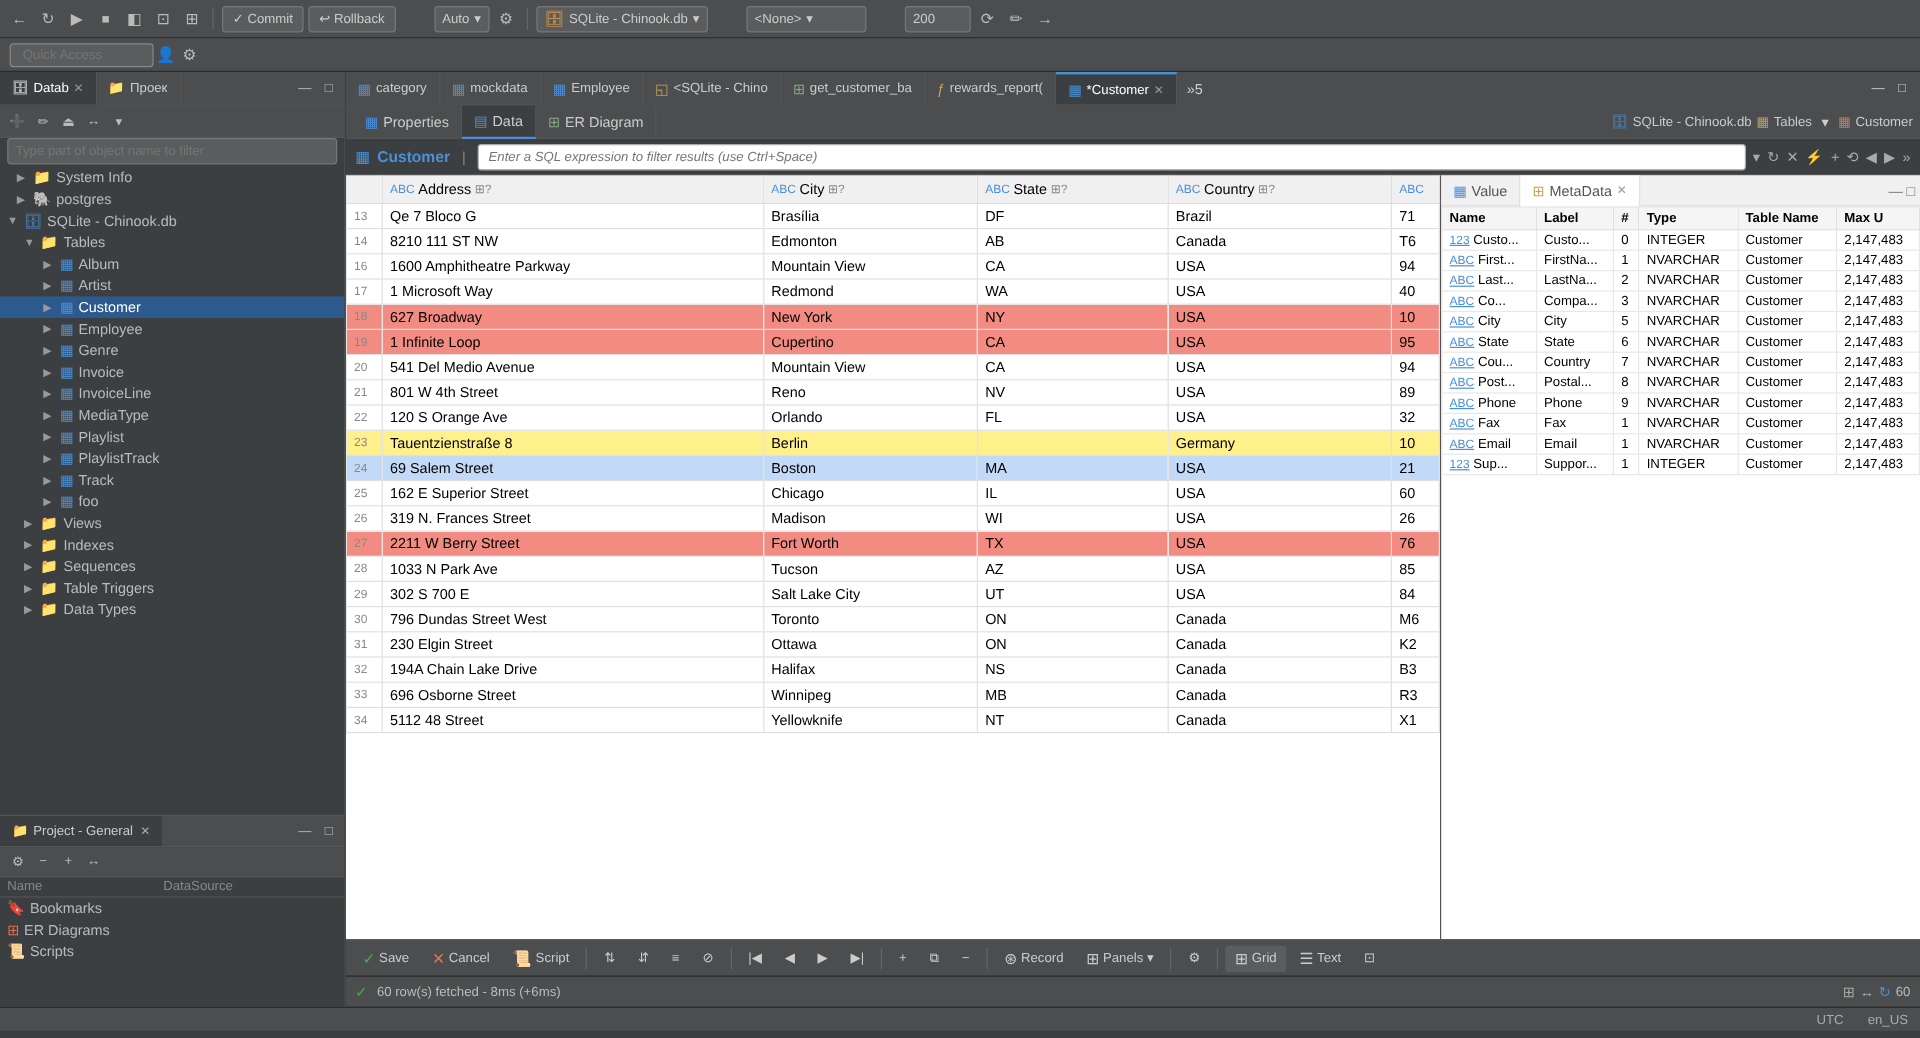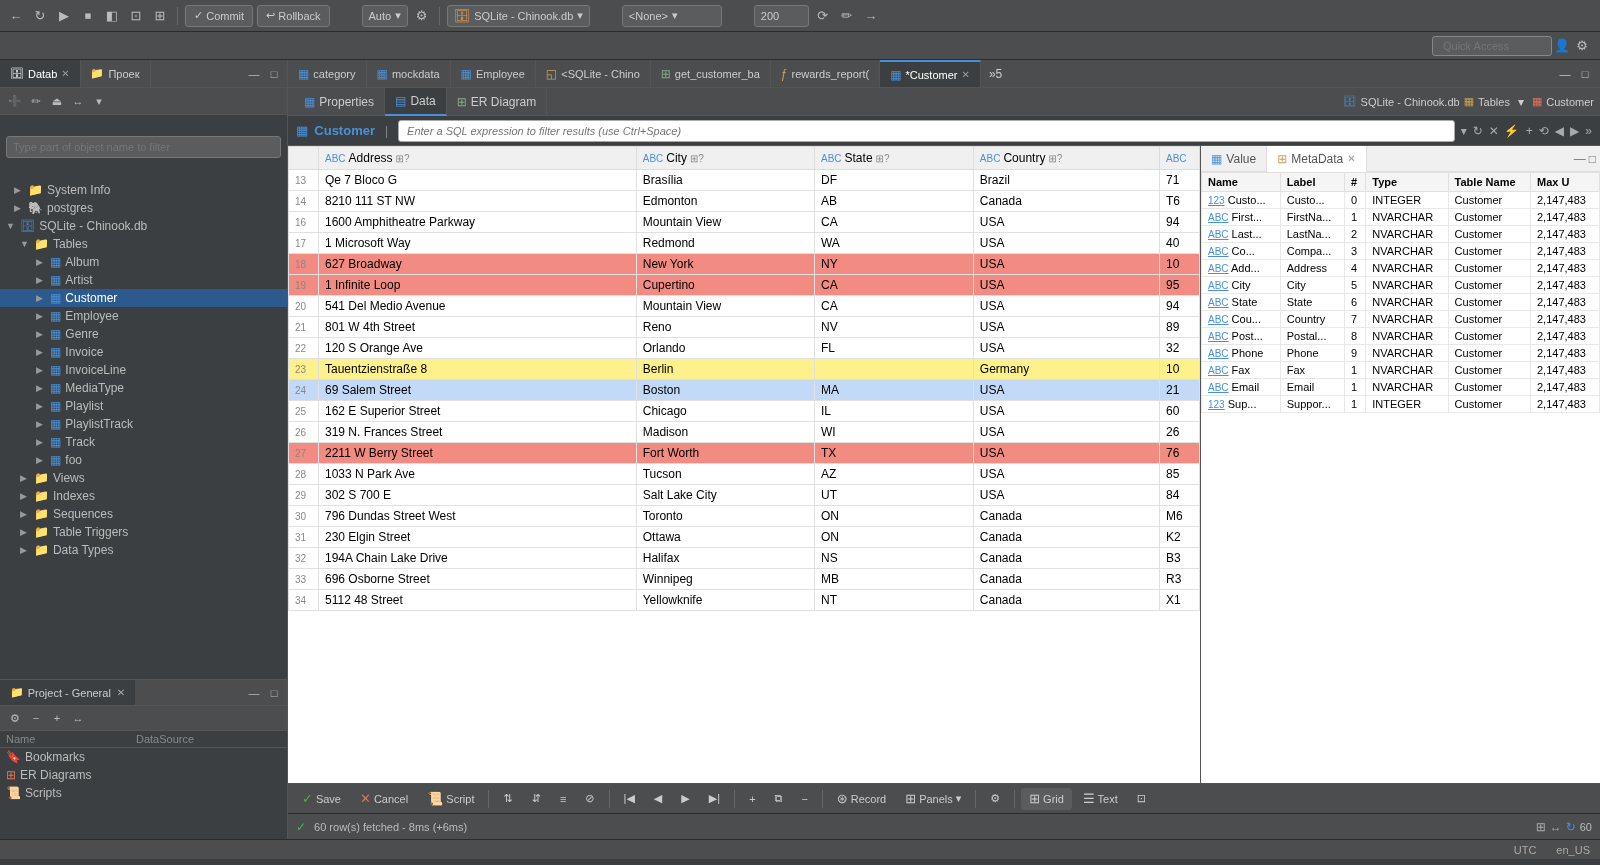--- a/index.html
+++ b/index.html
@@ -42,21 +42,21 @@
       color: #ccc; font-size: 11px; display: flex; align-items: center; gap: 4px; cursor: pointer; max-width: 180px;
     }
     .db-selector-icon { color: #e8a045; font-size: 13px; }
 
     
     #quick-access-bar {
       height: 28px;
       background: #4b4d4f;
       display: flex;
       align-items: center;
-      justify-content: flex-end;
+      justify-content: flex-start;
       padding: 0 8px;
       border-bottom: 1px solid #2b2b2b;
     }
     .quick-access-btn {
       height: 20px; padding: 0 10px;
       background: #5a5c5e; border: 1px solid #888; border-radius: 3px;
       color: #ccc; font-size: 11px; cursor: pointer;
     }
 
     
@@ -98,21 +98,21 @@
       background: #4b4d4f;
       border-bottom: 1px solid #555;
     }
     .sidebar-toolbar-btn {
       width: 18px; height: 18px;
       display: flex; align-items: center; justify-content: center;
       color: #bbb; font-size: 11px; cursor: pointer; border-radius: 2px;
     }
 
     .sidebar-filter {
-      margin: 21px 6px;
+      margin: 0 6px;
       height: 22px; padding: 0 6px;
       background: #5a5c5e; border: 1px solid #777; border-radius: 3px;
       color: #aaa; font-size: 11px; width: calc(100% - 12px);
     }
 
     
     .tree { overflow-y: auto; flex: 1; padding: 2px 0; }
     .tree-item {
       display: flex; align-items: center; gap: 4px;
       padding: 2px 6px;
@@ -941,28 +941,20 @@
   </tr>
                 <tr>
     <td><span class="meta-icon">ABC</span> Co...</td>
     <td>Compa...</td>
     <td>3</td>
     <td>NVARCHAR</td>
     <td>Customer</td>
     <td>2,147,483</td>
   </tr>
                 <tr>
-    <td><span class="meta-icon">ABC</span> Add...</td>
-    <td>Address</td>
-    <td>4</td>
-    <td>NVARCHAR</td>
-    <td>Customer</td>
-    <td>2,147,483</td>
-  </tr>
-                <tr>
     <td><span class="meta-icon">ABC</span> City</td>
     <td>City</td>
     <td>5</td>
     <td>NVARCHAR</td>
     <td>Customer</td>
     <td>2,147,483</td>
   </tr>
                 <tr>
     <td><span class="meta-icon">ABC</span> State</td>
     <td>State</td>

